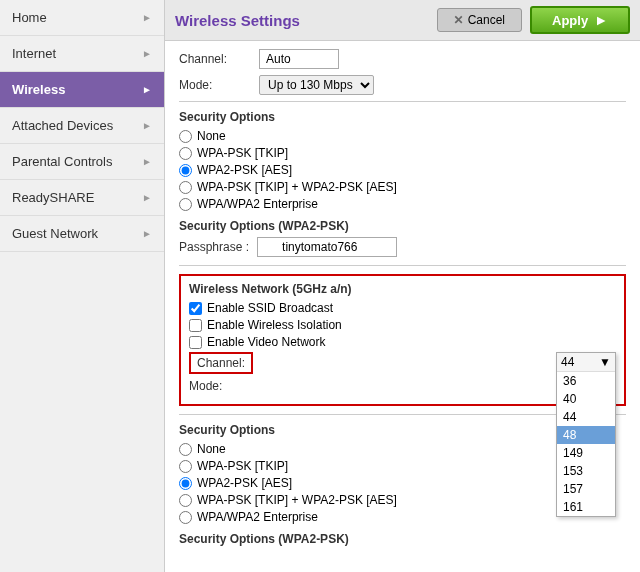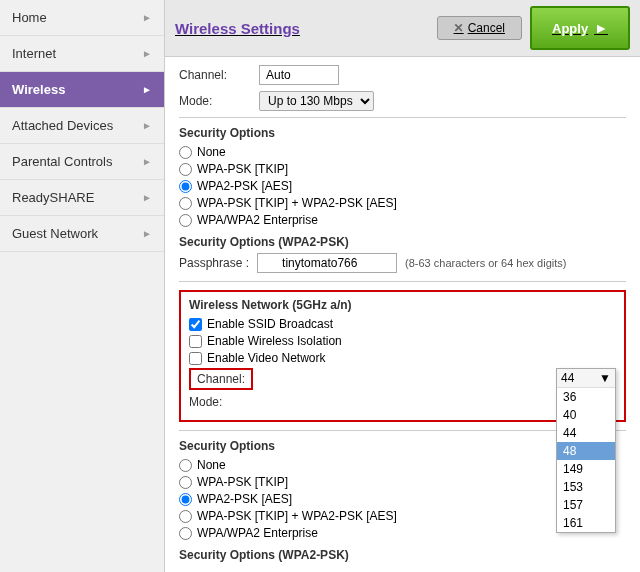--- a/index.html
+++ b/index.html
@@ -42,21 +42,20 @@
     }
 
     
     .header-bar {
       background: #e8e8e8;
       border-bottom: 1px solid #ccc;
       padding: 6px 10px;
       display: flex;
       align-items: center;
       justify-content: space-between;
-      text-decoration: underline;
     }
     .header-title {
       color: #6a3faa;
       font-size: 15px;
       font-weight: bold;
     }
     .header-buttons {
       display: flex;
       gap: 8px;
       align-items: center;
@@ -69,21 +68,21 @@
       font-size: 12px;
       border-radius: 3px;
       display: flex;
       align-items: center;
       gap: 4px;
     }
     .btn-cancel .x-icon { color: #666; font-weight: bold; }
     .btn-apply {
       background: linear-gradient(to bottom, #8fd44a, #5aaa1a);
       border: 2px solid #3a8a00;
-      padding: 12px 20px;
+      padding: 4px 20px;
       cursor: pointer;
       font-size: 13px;
       font-weight: bold;
       color: #fff;
       border-radius: 3px;
       display: flex;
       align-items: center;
       gap: 6px;
     }
     .btn-apply .apply-arrow { font-size: 14px; }
@@ -320,21 +319,20 @@
     <div class="radio-option">
       <input type="radio" name="sec_top" style="">
       <span>WPA/WPA2 Enterprise</span>
     </div>
 
     <div class="wpa-section">
       <div class="section-header">Security Options (WPA2-PSK)</div>
       <div class="passphrase-row">
         <span class="passphrase-label">Passphrase :</span>
         <input type="text" class="passphrase-input" value="tinytomato766" style="">
-        <span class="passphrase-hint">(8-63 characters or 64 hex digits)</span>
       </div>
     </div>
 
     <hr class="divider">
 
     <div class="box-section">
       <div class="section-header">Wireless Network (5GHz a/n)</div>
 
       <div class="checkbox-option">
         <input type="checkbox" checked="" style="">

